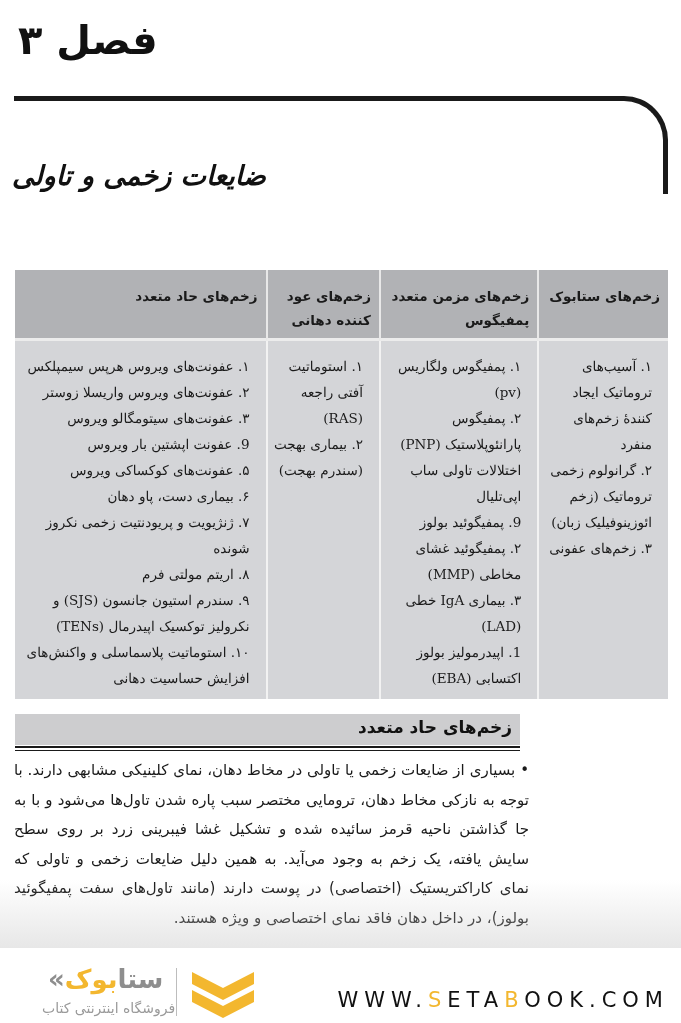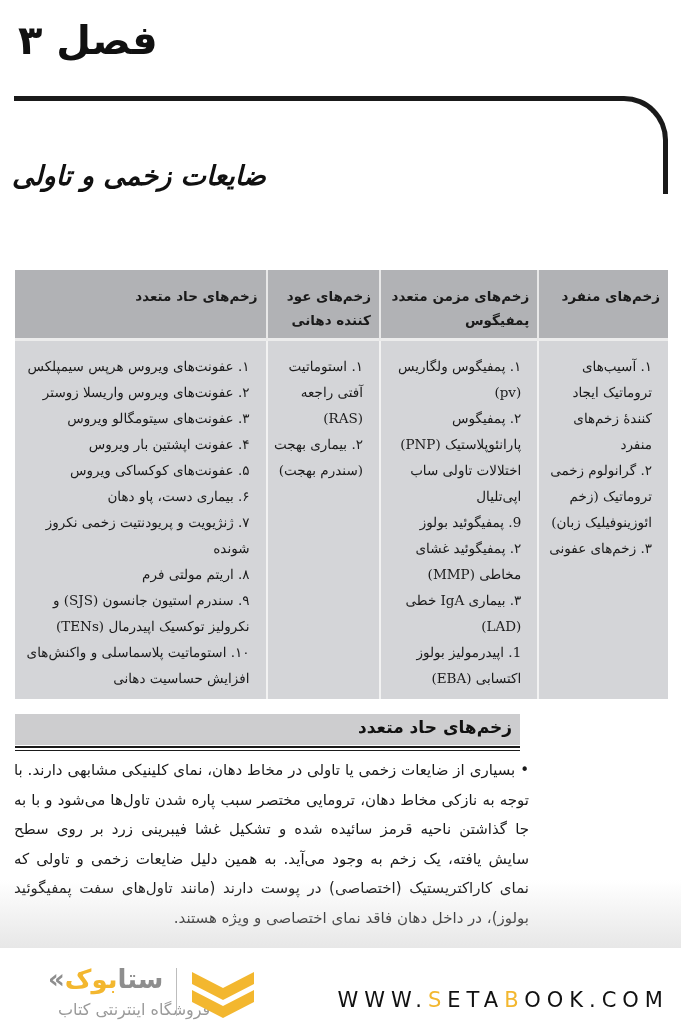--- a/index.html
+++ b/index.html
@@ -73,37 +73,37 @@
     font-family:"DejaVu Sans", sans-serif;
   }
   .footer-url .hl { color:#f3b72f; }
   .logo { position:absolute; left:28px; top:14px; width:240px; height:58px; }
   .logo-text {
     position:absolute; left:20px; top:2px; font-size:26px; font-weight:bold; color:#8e8e8e;
     letter-spacing:-1px;
   }
   .logo-text .y { color:#f3b72f; }
   .logo-sub {
-    position:absolute; left:30px; top:38px; font-size:16px; color:#9a9a9a; direction:rtl;
+    position:absolute; left:14px; top:38px; font-size:14px; color:#9a9a9a; direction:rtl;
   }
   .logo-divider { position:absolute; left:148px; top:6px; width:1px; height:48px; background:#bdbdbd; }
   .logo-mark { position:absolute; left:164px; top:6px; width:62px; height:50px; }
 </style>
 </head>
 <body>
 
 <div class="chapter-title">فصل ۳</div>
 <div class="chapter-rule"></div>
 <div class="chapter-curve"></div>
 <div class="section-title">ضایعات زخمی و تاولی</div>
 
 <table class="overview">
   <thead>
     <tr>
-      <th class="col1">زخم‌های منفرد</th>
+      <th class="col1">زخم‌های ستابوک</th>
       <th class="col2">زخم‌های مزمن متعدد پمفیگوس</th>
       <th class="col3">زخم‌های عود کننده دهانی</th>
       <th class="col4">زخم‌های حاد متعدد</th>
     </tr>
   </thead>
   <tbody>
     <tr>
       <td>
         <span class="item">۱. آسیب‌های تروماتیک ایجاد کنندهٔ زخم‌های منفرد</span>
         <span class="item">۲. گرانولوم زخمی تروماتیک (زخم ائوزینوفیلیک زبان)</span>
@@ -119,21 +119,21 @@
         <span class="item">1. اپیدرمولیز بولوز اکتسابی (EBA)</span>
       </td>
       <td>
         <span class="item">۱. استوماتیت آفتی راجعه (RAS)</span>
         <span class="item">۲. بیماری بهجت (سندرم بهجت)</span>
       </td>
       <td>
         <span class="item">۱. عفونت‌های ویروس هرپس سیمپلکس</span>
         <span class="item">۲. عفونت‌های ویروس واریسلا زوستر</span>
         <span class="item">۳. عفونت‌های سیتومگالو ویروس</span>
-        <span class="item">۴. عفونت اپشتین بار ویروس</span>
+        <span class="item">9. عفونت اپشتین بار ویروس</span>
         <span class="item">۵. عفونت‌های کوکساکی ویروس</span>
         <span class="item">۶. بیماری دست، پاو دهان</span>
         <span class="item">۷. ژنژیویت و پریودنتیت زخمی نکروز شونده</span>
         <span class="item">۸. اریتم مولتی فرم</span>
         <span class="item">۹. سندرم استیون جانسون (SJS) و نکرولیز توکسیک اپیدرمال (TENs)</span>
         <span class="item">۱۰. استوماتیت پلاسماسلی و واکنش‌های افزایش حساسیت دهانی</span>
       </td>
     </tr>
   </tbody>
 </table>

